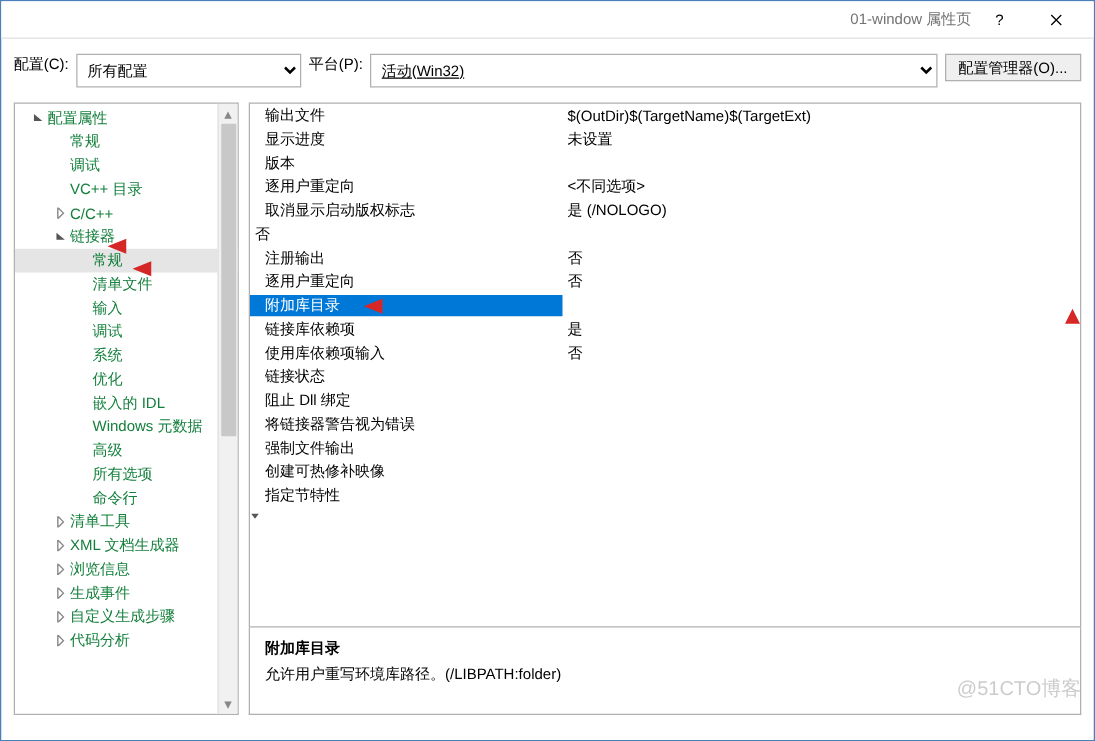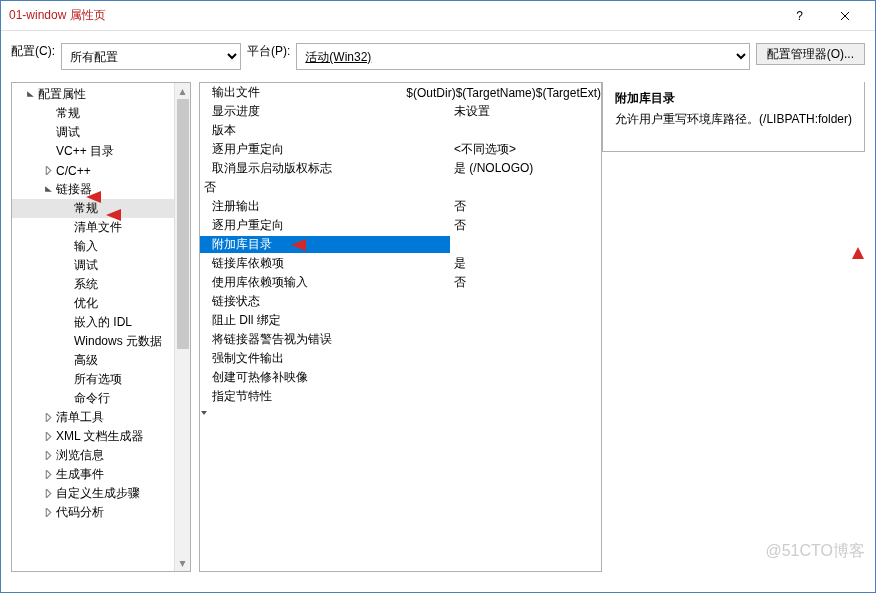--- a/index.html
+++ b/index.html
@@ -1,40 +1,40 @@
 <!DOCTYPE html>
 <html><head>
 <meta charset="utf-8">
 <style>
 * { box-sizing: border-box; margin: 0; padding: 0; font-family: "Microsoft YaHei", "Segoe UI", Tahoma, sans-serif; font-size: 12px; }
 body { background: #fff; width: 876px; height: 593px; border: 1px solid #4a7fbb; overflow: hidden; position: relative; }
 .titlebar { height: 30px; background: #fff; display: flex; align-items: center; padding: 0 8px; border-bottom: 1px solid #e0e0e0; }
-.titlebar .title { flex: 1; color: #b91c1c; }
+.titlebar .title { flex: 1; color: #737373; text-align: right; }
 .titlebar .btn { width: 45px; height: 30px; display: flex; align-items: center; justify-content: center; color: #000; }
 .titlebar .btn svg { width: 10px; height: 10px; }
 .config-row { display: flex; padding: 12px 10px; gap: 6px; }
 .config-row label { color: #000; }
 .config-row select { height: 27px; border: 1px solid #b0b0b0; background: #fff; padding: 0 4px; }
 .config-row .sel-config { flex: 0 0 180px; }
 .config-row .sel-platform { flex: 1; text-decoration: underline; }
 .config-row button { height: 22px; border: 1px solid #b0b0b0; background: #efefef; padding: 0 10px; }
 .main { display: flex; padding: 0 10px 10px 10px; height: 500px; gap: 8px; }
 .tree-wrap { width: 180px; border: 1px solid #b0b0b0; overflow-y: auto; background: #fff; position: relative; }
 .tree { padding: 2px 0; }
-.tree .node { display: flex; align-items: center; height: 19px; color: #000000; padding-left: 6px; white-space: nowrap; }
+.tree .node { display: flex; align-items: center; height: 19px; color: #15803d; padding-left: 6px; white-space: nowrap; }
 .tree .node .exp { width: 12px; height: 12px; margin-right: 2px; display: inline-flex; align-items: center; justify-content: center; color: #555; }
 .tree .node .exp svg { width: 9px; height: 9px; }
 .tree .node.l1 { padding-left: 12px; }
 .tree .node.l2 { padding-left: 30px; }
 .tree .node.l3 { padding-left: 48px; }
 .tree .node.sel { background: #e5e5e5; }
 .scrollbar-v { position: absolute; right: 0; top: 0; width: 16px; height: 100%; background: #f1f1f1; border-left: 1px solid #e0e0e0; }
 .scrollbar-v .arrow { height: 16px; display:flex; align-items:center; justify-content:center; color:#888; }
 .scrollbar-v .thumb { position:absolute; top:16px; left:2px; width:12px; height:250px; background:#c8c8c8; border-radius:1px;}
-.right { flex: 1; display: flex; }
+.right { flex: 1; display: flex; flex-direction: column; }
 .grid-wrap { flex: 1; border: 1px solid #b0b0b0; overflow: hidden; position: relative; }
 .grid { width: 100%; }
 .grid .row { display: flex; height: 19px; align-items: center; }
 .grid .row .key { width: 250px; padding-left: 12px; color: #000; white-space: nowrap; }
 .grid .row .val { flex: 1; padding-left: 4px; color: #000; white-space: nowrap; }
 .grid .row.sel .key { background: #0078d7; color: #fff; }
 .grid .row.sel .val { background: #fff; }
 .desc-panel { height: 70px; border: 1px solid #b0b0b0; border-top: none; padding: 8px 12px; background: #fff; }
 .desc-panel .h { font-weight: bold; margin-bottom: 4px; }
 .buttons { display: flex; justify-content: flex-end; gap: 8px; padding: 10px 12px; }

